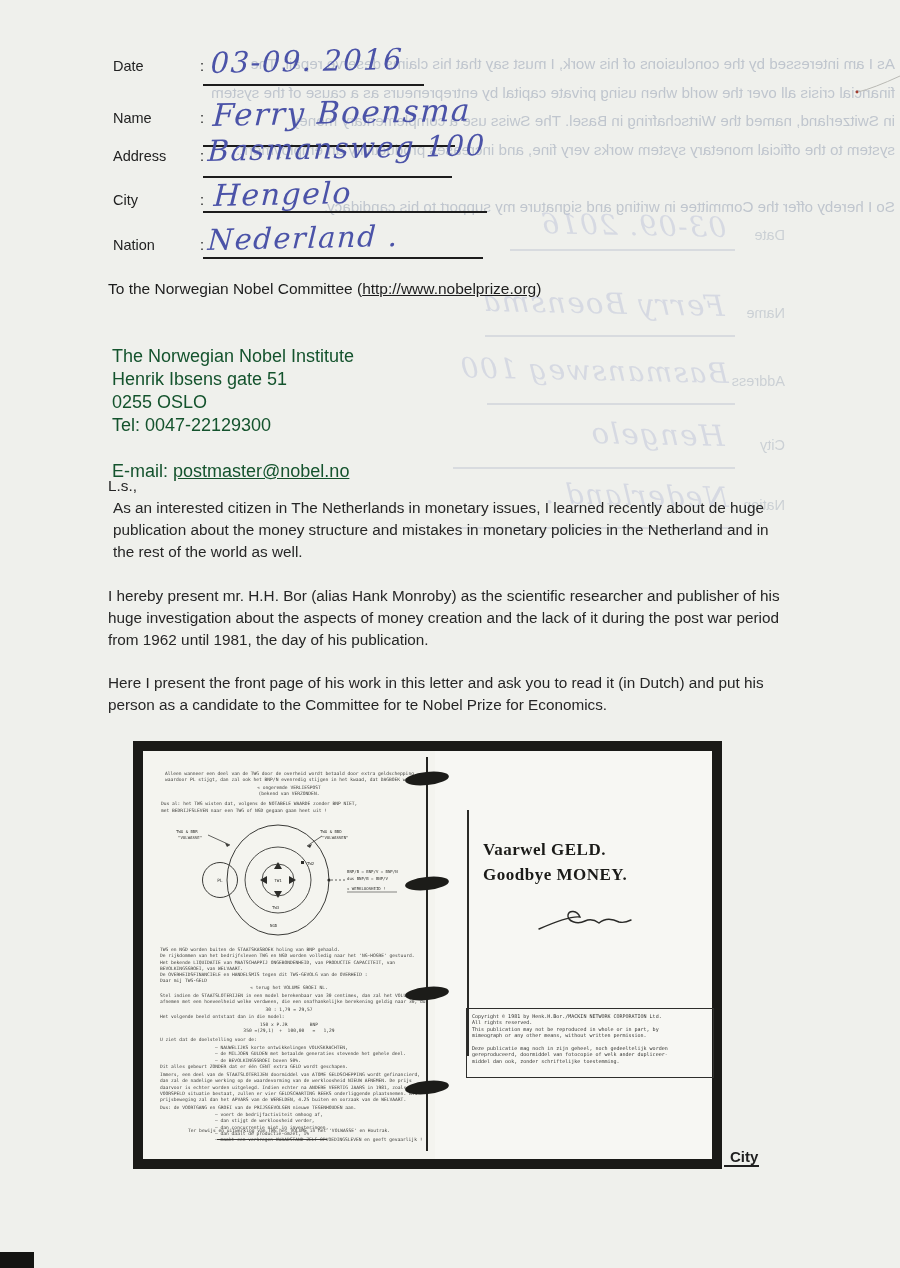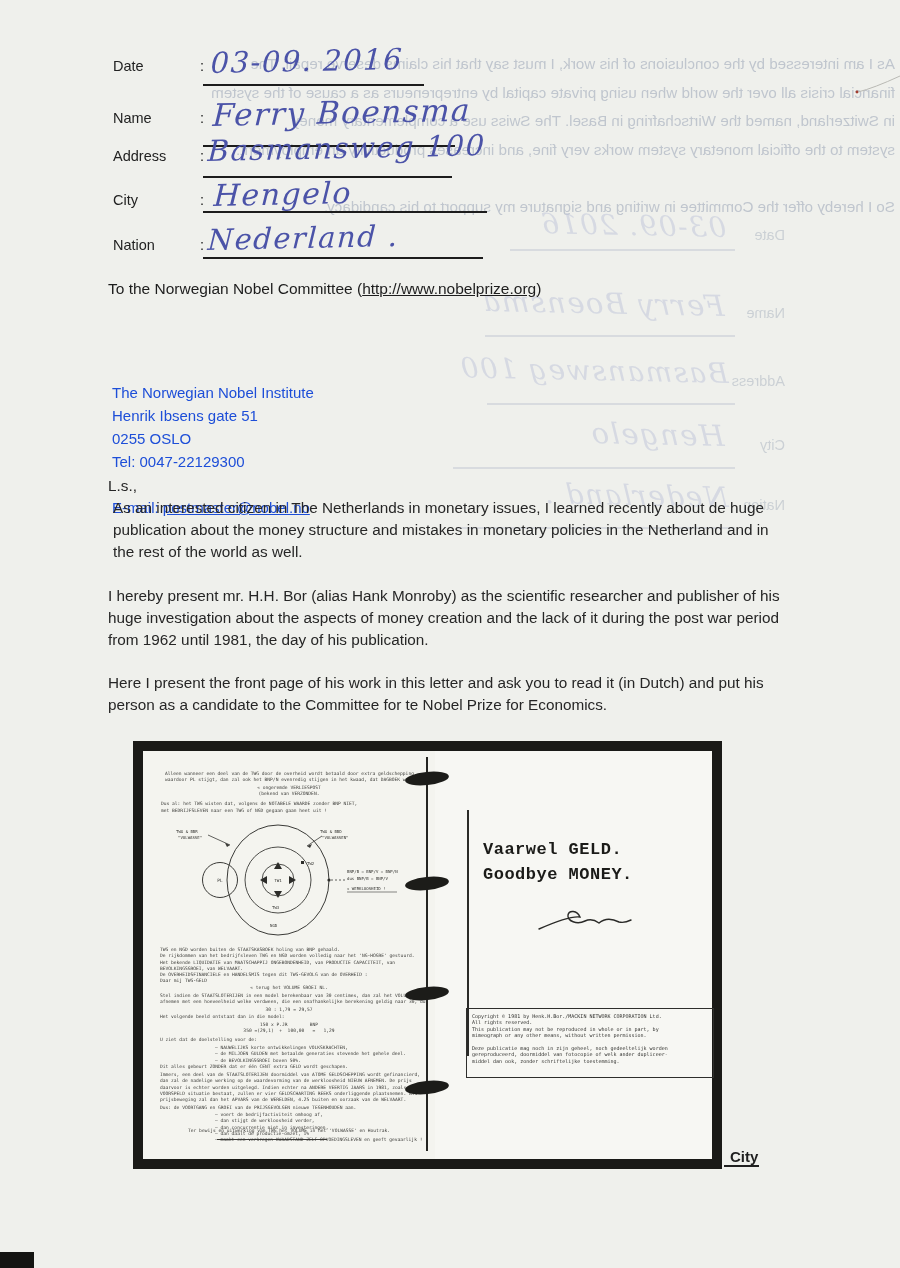--- a/index.html
+++ b/index.html
@@ -4,21 +4,21 @@
 <style>
   html,body{margin:0;padding:0;background:#d8d8d4;}
   .page{position:relative;width:900px;height:1268px;background:#eff0ec;overflow:hidden;
         font-family:"Liberation Sans",sans-serif;color:#2a2a2a;}
   .abs{position:absolute;}
   
   .label{font-size:14.5px;color:#222;}
   .body-text{font-size:15.3px;line-height:21.8px;color:#262626;white-space:pre-line;}
   .heading{font-size:15.5px;font-weight:normal;color:#1d1d1d;}
   .heading .u{text-decoration:underline;}
-  .inst{font-size:15px;line-height:23px;color:#1d4ed8;white-space:pre-line;margin-top:36px;}
+  .inst{font-size:18px;line-height:23px;color:#14532d;white-space:pre-line;}
   .u{text-decoration:underline;}
   
   .hand{font-family:"DejaVu Serif",serif;font-style:italic;color:#4b53a8;
         letter-spacing:1.5px;transform:rotate(-1.2deg) skewX(-4deg);transform-origin:left bottom;white-space:nowrap;}
   .hline{height:2px;background:#1c1c1c;}
   
   .bleed{transform:scaleX(-1);opacity:.55;pointer-events:none;}
   .bleed-text{font-size:15.2px;line-height:28.6px;color:#9aa4b6;white-space:pre-line;}
   .bleed .label{color:#b4bcc6;}
   .bleed .hand{color:#c6cbdc;}
@@ -26,21 +26,21 @@
   
   .photo{width:589px;height:428px;border:10px solid #1a1a17;background:#f5f5f1;box-sizing:border-box;}
   .pg-left{left:0;top:0;width:292px;height:408px;background:#f4f4ef;}
   .pg-right{left:292px;top:0;width:277px;height:408px;background:#f7f7f3;}
   .tiny{font-family:"DejaVu Sans Mono",monospace;font-size:4.6px;line-height:6.3px;
         color:#3d3d3a;white-space:pre-line;letter-spacing:0;}
   .tiny.center{text-align:center;}
   .tiny.pre{white-space:pre;}
   .ring{width:44px;height:13px;border-radius:50%;background:#1c1c19;transform:rotate(-6deg);}
   .spine{width:2px;background:#242421;}
-  .book-title{font-family:Liberation Mono, monospace;font-weight:bold;font-size:17px;line-height:25px;
+  .book-title{font-family:Liberation Serif, serif;font-weight:bold;font-size:17px;line-height:25px;
               letter-spacing:.5px;color:#1b1b18;white-space:pre-line;}
   .copy-box{width:248px;height:70px;border:1.5px solid #2f2f2c;box-sizing:border-box;padding:4px 5px;
             font-family:"DejaVu Sans Mono",monospace;font-size:5px;line-height:6.4px;color:#333330;white-space:pre-line;}
   .click{font-size:15px;font-weight:bold;color:#1f1f1f;border-bottom:2px solid #1f1f1f;padding:0 1px 0 6px;cursor:pointer;}
   svg text{font-family:"DejaVu Sans Mono",monospace;fill:#333330;}
 </style>
 </head>
 <body>
 
 <div class="page">

